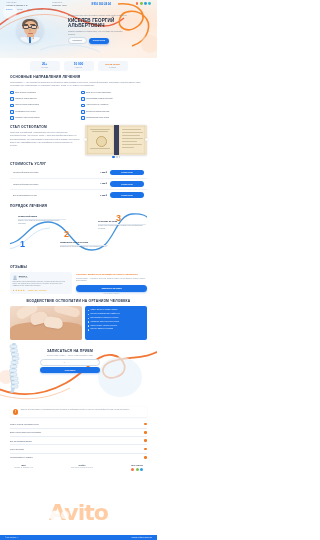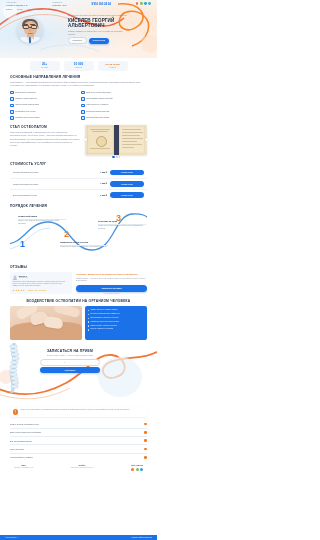--- a/index.html
+++ b/index.html
@@ -593,19 +593,27 @@
         <div class="ft">Мы в соцсетях</div>
         <div class="fsoc">
           <i class="a"></i>
           <i class="b"></i>
           <i class="c"></i>
         </div>
       </div>
     </div>
   </div>
 
+  <div class="wm">
+    <svg class="wm-ring" width="26" height="16" viewBox="0 0 26 16">
+      <circle cx="7" cy="6" r="5.4" fill="#ffffff" opacity=".85"></circle>
+      <circle cx="17" cy="5" r="4" fill="#ffffff" opacity=".7"></circle>
+      <circle cx="11" cy="13" r="3.2" fill="#ffffff" opacity=".7"></circle>
+    </svg>
+    <div class="wm-t">Avito</div>
+  </div>
 
   <div class="botbar">
     <span>© 2024 Киселев Г. А.</span>
     <span>Политика конфиденциальности</span>
   </div>
 
 </div>
 
 </body></html>

